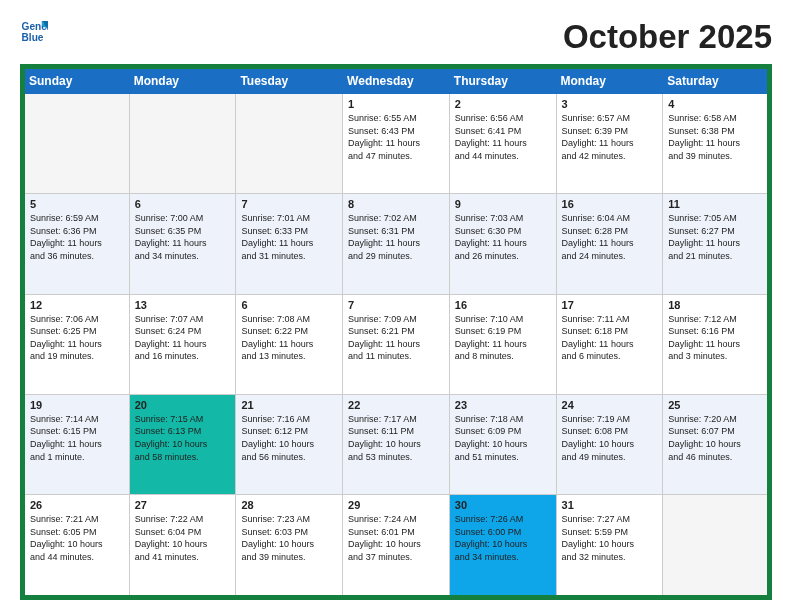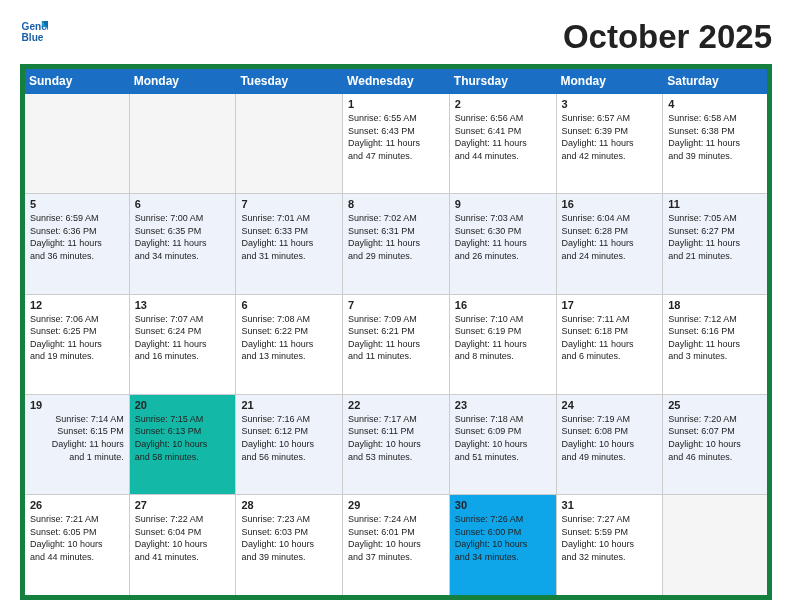--- a/index.html
+++ b/index.html
@@ -245,21 +245,21 @@
             <div class="day-num">18</div>
             <div class="cell-info" style="white-space: pre-line;">Sunrise: 7:12 AM
 Sunset: 6:16 PM
 Daylight: 11 hours
 and 3 minutes.</div>
           </td>
         </tr>
         <tr>
           <td style="background: rgb(238, 243, 251);">
             <div class="day-num">19</div>
-            <div class="cell-info" style="white-space: pre-line; text-align: right;">Sunrise: 7:14 AM
+            <div class="cell-info" style="white-space: pre-line;">Sunrise: 7:14 AM
 Sunset: 6:15 PM
 Daylight: 11 hours
 and 1 minute.</div>
           </td>
           <td style="background: #14b8a6;">
             <div class="day-num">20</div>
             <div class="cell-info" style="white-space: pre-line;">Sunrise: 7:15 AM
 Sunset: 6:13 PM
 Daylight: 10 hours
 and 58 minutes.</div>

